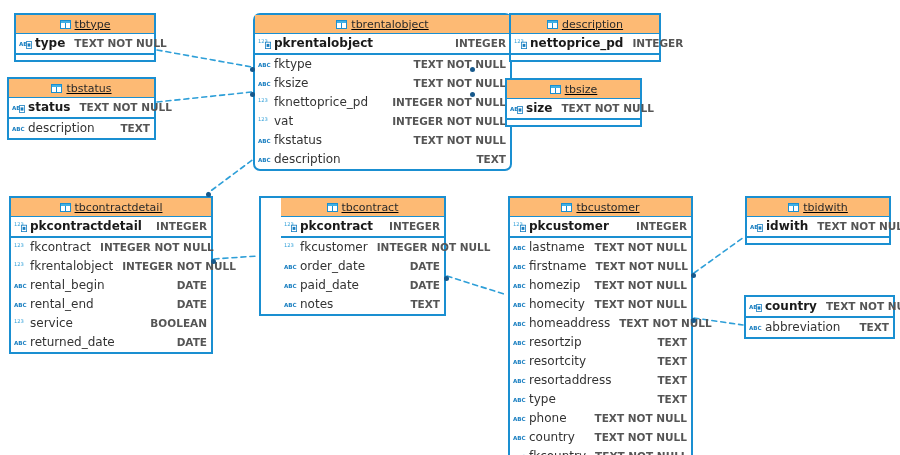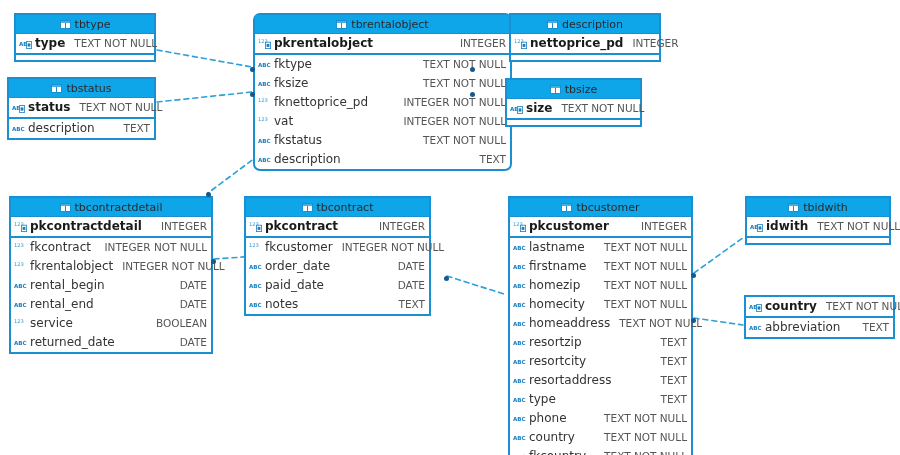--- a/index.html
+++ b/index.html
@@ -12,26 +12,27 @@
   #links{position:absolute;left:0;top:0;width:900px;height:455px;pointer-events:none;z-index:1;}
 
   .entity{
     position:absolute;
     background:#ffffff;
     border:2px solid #1a8fd1;
     box-sizing:border-box;
     z-index:2;
   }
   .ent-header{
-    background:#0ea5e9;
+    background:#fdba74;
     border-bottom:1px solid #1a8fd1;
     height:19px;
     display:flex;align-items:center;justify-content:center;
     gap:4px;
     box-sizing:border-box;
+    text-decoration:underline;
   }
   .ent-title{
     font-size:11px;color:#2a2a2a;line-height:11px;white-space:nowrap;
   }
   .tbl-ico{
     width:11px;height:9px;display:inline-block;position:relative;
     background:#ffffff;border:1px solid #1a8fd1;box-sizing:border-box;flex:0 0 auto;
   }
   .tbl-ico::before{
     content:"";position:absolute;left:0;top:0;right:0;height:2px;background:#41b0e4;
@@ -46,21 +47,21 @@
     height:19px;
     display:flex;align-items:center;
     padding:0 4px 0 3px;
     box-sizing:border-box;
     gap:3px;
     white-space:nowrap;
   }
   .col .cname{font-size:12px;color:#333333;line-height:11px;}
   .col.pk .cname{font-weight:bold;color:#1a1a1a;}
   .col .ctype{
-    margin-left:auto;font-size:10.5px;color:#555555;line-height:11px;padding-left:6px;
+    margin-left:auto;font-size:10.5px;color:#555555;line-height:11px;padding-left:6px;font-weight:bold;
   }
   .col.pk .ctype{color:#555555;}
   .empty-strip{height:5px;}
 
   
   .ico{width:13px;height:11px;flex:0 0 auto;position:relative;display:inline-block;}
   .ico svg{display:block;}
 
   .dot{
     position:absolute;width:5px;height:5px;border-radius:50%;
@@ -337,21 +338,21 @@
               <svg width="13" height="11" viewBox="0 0 13 11">
       <text x="0" y="7.6" font-family="DejaVu Sans, sans-serif" font-size="5.6" font-weight="bold" fill="#1a7fc1">ABC</text>
 
     </svg>
             </span>
             <span class="cname">returned_date</span>
             <span class="ctype">DATE</span>
           </div>
         </div>
       </div>
-      <div class="entity" style="left: 244px; top: 196px; width: 187px;">
+      <div class="entity" style="left: 259px; top: 196px; width: 187px; padding-left: 20px;">
         <div class="ent-header">
           <span class="tbl-ico"></span>
           <span class="ent-title">tbcontract</span>
         </div>
         <div class="pk-zone">
           <div class="col pk">
             <span class="ico">
               <svg width="13" height="11" viewBox="0 0 13 11">
       <text x="0" y="5.4" font-family="DejaVu Sans, sans-serif" font-size="5.2" fill="#2f9fd8">123</text>
       <rect x="7.4" y="4.2" width="5.2" height="6.4" fill="#ffffff" stroke="#1a7fc1" stroke-width="0.8"></rect>

